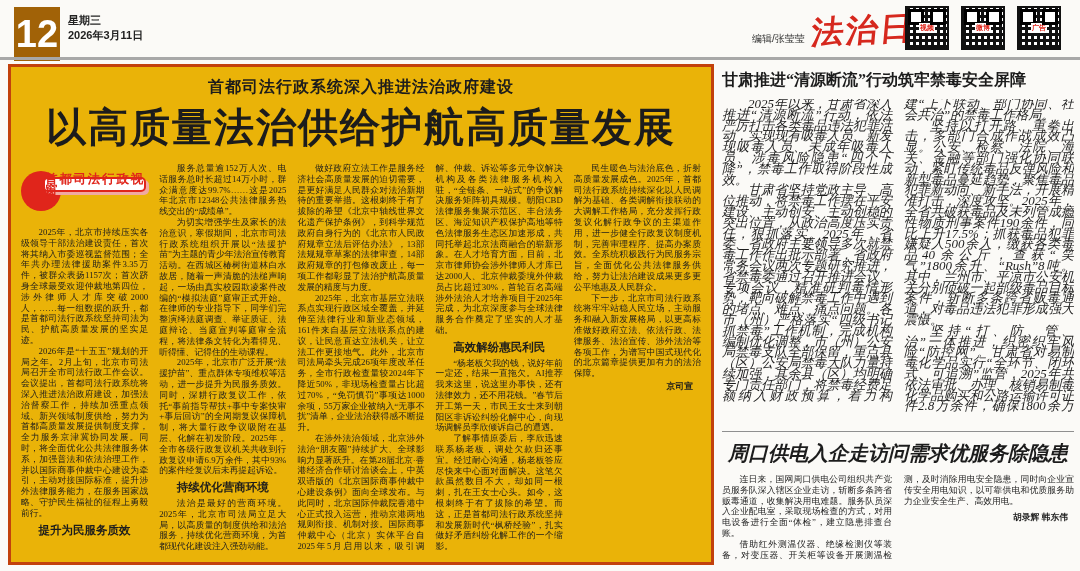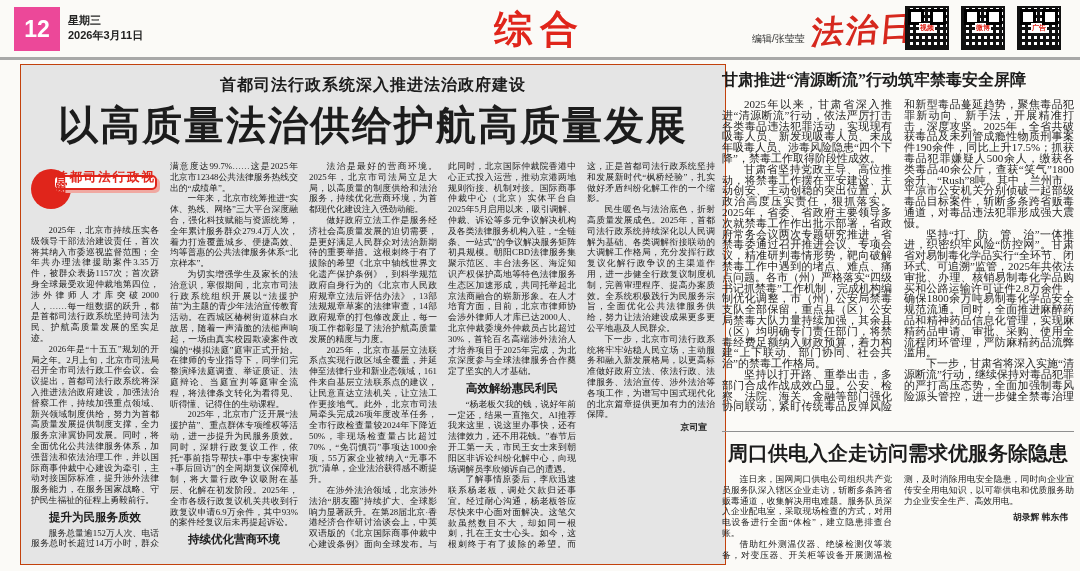--- a/index.html
+++ b/index.html
@@ -1,22 +1,22 @@
 <!DOCTYPE html>
 <html><head>
 <meta charset="utf-8">
 <style>
   * { margin:0; padding:0; box-sizing:border-box; }
   html,body { width:1080px; height:571px; overflow:hidden; }
   body { background:#fbfaf7; font-family:"Liberation Serif","DejaVu Serif",serif; color:#1c1c1c; position:relative; }
 
   
   .hdr { position:absolute; left:0; top:0; width:1080px; height:58px; }
-  .pagenum { position:absolute; left:14px; top:7px; width:46px; height:44px; background:#ec4899; color:#fff;
-             font-family:"Liberation Sans","DejaVu Sans",sans-serif; font-weight:bold; font-size:23px;
+  .pagenum { position:absolute; left:14px; top:7px; width:46px; height:54px; background:#a16207; color:#fff;
+             font-family:"Liberation Sans","DejaVu Sans",sans-serif; font-weight:bold; font-size:38px;
              display:flex; align-items:center; justify-content:center; }
   .dateblk { position:absolute; left:68px; top:13px; font-family:"Liberation Sans","DejaVu Sans",sans-serif;
              font-size:11px; font-weight:bold; line-height:15px; color:#222; }
   .section { position:absolute; left:440px; top:4px; width:200px; text-align:center; color:#e0251b;
              font-size:38px; font-weight:bold; letter-spacing:8px; font-family:"Liberation Sans","DejaVu Sans",sans-serif; }
   .editor { position:absolute; left:752px; top:32px; font-size:10px; color:#333;
             font-family:"Liberation Sans","DejaVu Sans",sans-serif; }
   .masthead { position:absolute; left:812px; top:8px; font-size:32px; font-weight:bold; color:#d6281e;
               transform:skewX(-8deg) rotate(-3deg); letter-spacing:2px; }
   .qr-row { position:absolute; left:905px; top:6px; display:flex; gap:12px; }
@@ -24,60 +24,59 @@
         repeating-linear-gradient(0deg,#111 0 3px,transparent 3px 6px),
         repeating-linear-gradient(90deg,#111 0 3px,#fff 3px 6px); }
   .qr::before, .qr::after { content:""; position:absolute; width:10px; height:10px; background:#fff; border:3px solid #000; }
   .qr::before { left:1px; top:1px; } .qr::after { right:1px; top:1px; }
   .qr .qr-label { position:absolute; left:50%; top:50%; transform:translate(-50%,-50%); background:#fff;
                   color:#e0251b; font-size:7px; font-weight:bold; padding:0 1px; white-space:nowrap;
                   font-family:"Liberation Sans","DejaVu Sans",sans-serif; }
   .hdr-rule { position:absolute; left:0; top:57px; width:1080px; height:3px; background:#a8a8a8; }
 
   
-  .main-box { position:absolute; left:20px; top:64px; width:706px; height:501px; border:1px solid #c2410c;
-              background:#e5e5e5; padding:6px 10px 8px; }
+  .main-box { position:absolute; left:8px; top:64px; width:706px; height:501px; border:3px solid #c2410c;
+              background:#eab308; padding:6px 10px 8px; }
   .kicker { text-align:center; font-size:16px; font-weight:bold; margin-top:4px; letter-spacing:1px; }
   .headline { text-align:center; font-size:40px; font-weight:bold; letter-spacing:2px; margin:2px 0 8px; white-space:nowrap; }
   .main-body { height:396px; overflow:hidden; column-count:5; column-gap:11px; column-fill:auto;
                font-size:8.8px; line-height:10.8px; text-align:justify; }
   .main-body p { text-indent:2em; }
   .main-body h3 { text-align:center; font-size:11.5px; margin:6px 0 5px; }
   .main-body p.byline { text-align:right; text-indent:0; font-weight:bold; padding-right:8px; margin-top:2px; }
   .badge { position:relative; height:52px; margin:4px 0 8px; break-inside:avoid; }
   .badge-circle { position:absolute; left:0; top:4px; width:40px; height:40px; border-radius:50%; background:#e0251b; }
   .badge-box { position:absolute; left:22px; top:10px; right:2px; height:15px; background:#fff;
                border:2px solid #e0251b; border-radius:5px; box-shadow:3px 3px 0 #f0a9a2;
                display:flex; align-items:center; justify-content:center; }
   .badge-box span { color:#e0251b; font-weight:bold; font-size:12.5px; letter-spacing:1px; }
 
   
   .right-panel { position:absolute; left:722px; top:64px; width:352px; height:501px; }
   .g-head { text-align:left; font-size:16px; font-weight:bold; margin:6px 0 8px; white-space:nowrap; }
   .g-body { height:322px; overflow:hidden; column-count:2; column-gap:12px; column-fill:auto;
-            font-size:11px; line-height:10.8px; text-align:justify; }
+            font-size:13px; line-height:10.8px; text-align:justify;font-style:italic; }
   .g-body p { text-indent:2em; }
   .g-body p.byline { text-align:right; text-indent:0; font-weight:bold; padding-right:6px; margin-top:20px; }
   .panel-rule { border:none; border-top:1.5px solid #8f8f8f; margin:10px 0 8px; }
-  .z-head { text-align:center; font-size:20px; font-weight:bold; margin:8px 0 7px; white-space:nowrap; }
+  .z-head { text-align:center; font-size:20px; font-weight:bold; margin:8px 0 7px; white-space:nowrap;font-style:italic; }
   .z-body { height:92px; overflow:hidden; column-count:2; column-gap:12px; column-fill:auto;
             font-size:8.8px; line-height:10.8px; text-align:justify; }
   .z-body p { text-indent:2em; }
   .z-body p.byline { text-align:right; text-indent:0; font-weight:bold; padding-right:6px; margin-top:6px; }
 </style>
 </head>
 <body>
 
 <div class="hdr">
   <div class="pagenum">12</div>
   <div class="dateblk">
     <div>星期三</div>
     <div>2026年3月11日</div>
   </div>
-  <div class="section">综合</div>
   <div class="editor">编辑/张莹莹</div>
   <div class="masthead">法治日报</div>
   <div class="qr-row">
       <div class="qr">
         <span class="qr-label">视频</span>
       </div>
       <div class="qr">
         <span class="qr-label">微博</span>
       </div>
       <div class="qr">
@@ -94,21 +93,20 @@
       <div class="badge">
         <span class="badge-circle"></span>
         <span class="badge-box">
           <span>首都司法行政视窗</span>
         </span>
       </div>
       <p>2025年，北京市持续压实各级领导干部法治建设责任，首次将其纳入市委巡视监督范围；全年共办理法律援助案件3.35万件，被群众表扬1157次；首次跻身全球最受欢迎仲裁地第四位，涉外律师人才库突破2000人，……每一组数据的跃升，都是首都司法行政系统坚持司法为民、护航高质量发展的坚实足迹。</p>
       <p>2026年是“十五五”规划的开局之年。2月上旬，北京市司法局召开全市司法行政工作会议。会议提出，首都司法行政系统将深入推进法治政府建设，加强法治督察工作，持续加强重点领域、新兴领域制度供给，努力为首都高质量发展提供制度支撑，全力服务京津冀协同发展。同时，将全面优化公共法律服务体系，加强普法和依法治理工作，并以国际商事仲裁中心建设为牵引，主动对接国际标准，提升涉外法律服务能力，在服务国家战略、守护民生福祉的征程上勇毅前行。</p>
       <h3>提升为民服务质效</h3>
       <p>服务总量逾152万人次、电话服务总时长超过14万小时，群众满意度达99.7%……这是2025年北京市12348公共法律服务热线交出的“成绩单”。</p>
-      <p>一年来，北京市统筹推进“实体、热线、网络”三大平台深度融合，强化科技赋能与资源统筹，全年累计服务群众279.4万人次，着力打造覆盖城乡、便捷高效、均等普惠的公共法律服务体系“北京样本”。</p>
       <p>为切实增强学生及家长的法治意识，寒假期间，北京市司法行政系统组织开展以“法援护苗”为主题的青少年法治宣传教育活动。在西城区椿树街道林白水故居，随着一声清脆的法槌声响起，一场由真实校园欺凌案件改编的“模拟法庭”庭审正式开始。在律师的专业指导下，同学们完整演绎法庭调查、举证质证、法庭辩论、当庭宣判等庭审全流程，将法律条文转化为看得见、听得懂、记得住的生动课程。</p>
       <p>2025年，北京市广泛开展“法援护苗”、重点群体专项维权等活动，进一步提升为民服务质效。同时，深耕行政复议工作，依托“事前指导帮扶+事中专案快审+事后回访”的全周期复议保障机制，将大量行政争议吸附在基层、化解在初发阶段。2025年，全市各级行政复议机关共收到行政复议申请6.9万余件，其中93%的案件经复议后未再提起诉讼。</p>
       <h3>持续优化营商环境</h3>
       <p>法治是最好的营商环境。2025年，北京市司法局立足大局，以高质量的制度供给和法治服务，持续优化营商环境，为首都现代化建设注入强劲动能。</p>
       <p>做好政府立法工作是服务经济社会高质量发展的迫切需要，是更好满足人民群众对法治新期待的重要举措。这根刺终于有了拔除的希望《北京中轴线世界文化遗产保护条例》，到科学规范政府自身行为的《北京市人民政府规章立法后评估办法》，13部法规规章草案的法律审查，14部政府规章的打包修改废止，每一项工作都彰显了法治护航高质量发展的精度与力度。</p>
       <p>2025年，北京市基层立法联系点实现行政区域全覆盖，并延伸至法律行业和新业态领域，161件来自基层立法联系点的建议，让民意直达立法机关，让立法工作更接地气。此外，北京市司法局牵头完成26项年度改革任务，全市行政检查量较2024年下降近50%，非现场检查量占比超过70%，“免罚慎罚”事项达1000余项，55万家企业被纳入“无事不扰”清单，企业法治获得感不断提升。</p>
       <p>在涉外法治领域，北京涉外法治“朋友圈”持续扩大、全球影响力显著跃升。在第28届北京·香港经济合作研讨洽谈会上，中英双语版的《北京国际商事仲裁中心建设条例》面向全球发布。与此同时，北京国际仲裁院香港中心正式投入运营，推动京港两地规则衔接、机制对接。国际商事仲裁中心（北京）实体平台自2025年5月启用以来，吸引调解、仲裁、诉讼等多元争议解决机构及各类法律服务机构入驻，“全链条、一站式”的争议解决服务矩阵初具规模。朝阳CBD法律服务集聚示范区、丰台法务区、海淀知识产权保护高地等特色法律服务生态区加速形成，共同托举起北京法商融合的崭新形象。在人才培育方面，目前，北京市律师协会涉外律师人才库已达2000人、北京仲裁委境外仲裁员占比超过30%，首轮百名高端涉外法治人才培养项目于2025年完成，为北京深度参与全球法律服务合作奠定了坚实的人才基础。</p>
       <h3>高效解纷惠民利民</h3>
       <p>“杨老板欠我的钱，说好年前一定还，结果一直拖欠。AI推荐我来这里，说这里办事快，还有法律效力，还不用花钱。”春节后开工第一天，市民王女士来到朝阳区非诉讼纠纷化解中心，向现场调解员李欣倾诉自己的遭遇。</p>
       <p>了解事情原委后，李欣迅速联系杨老板，调处欠款归还事宜。经过耐心沟通，杨老板答应尽快来中心面对面解决。这笔欠款虽然数目不大，却如同一根刺，扎在王女士心头。如今，这根刺终于有了拔除的希望。而这，正是首都司法行政系统坚持和发展新时代“枫桥经验”，扎实做好矛盾纠纷化解工作的一个缩影。</p>

